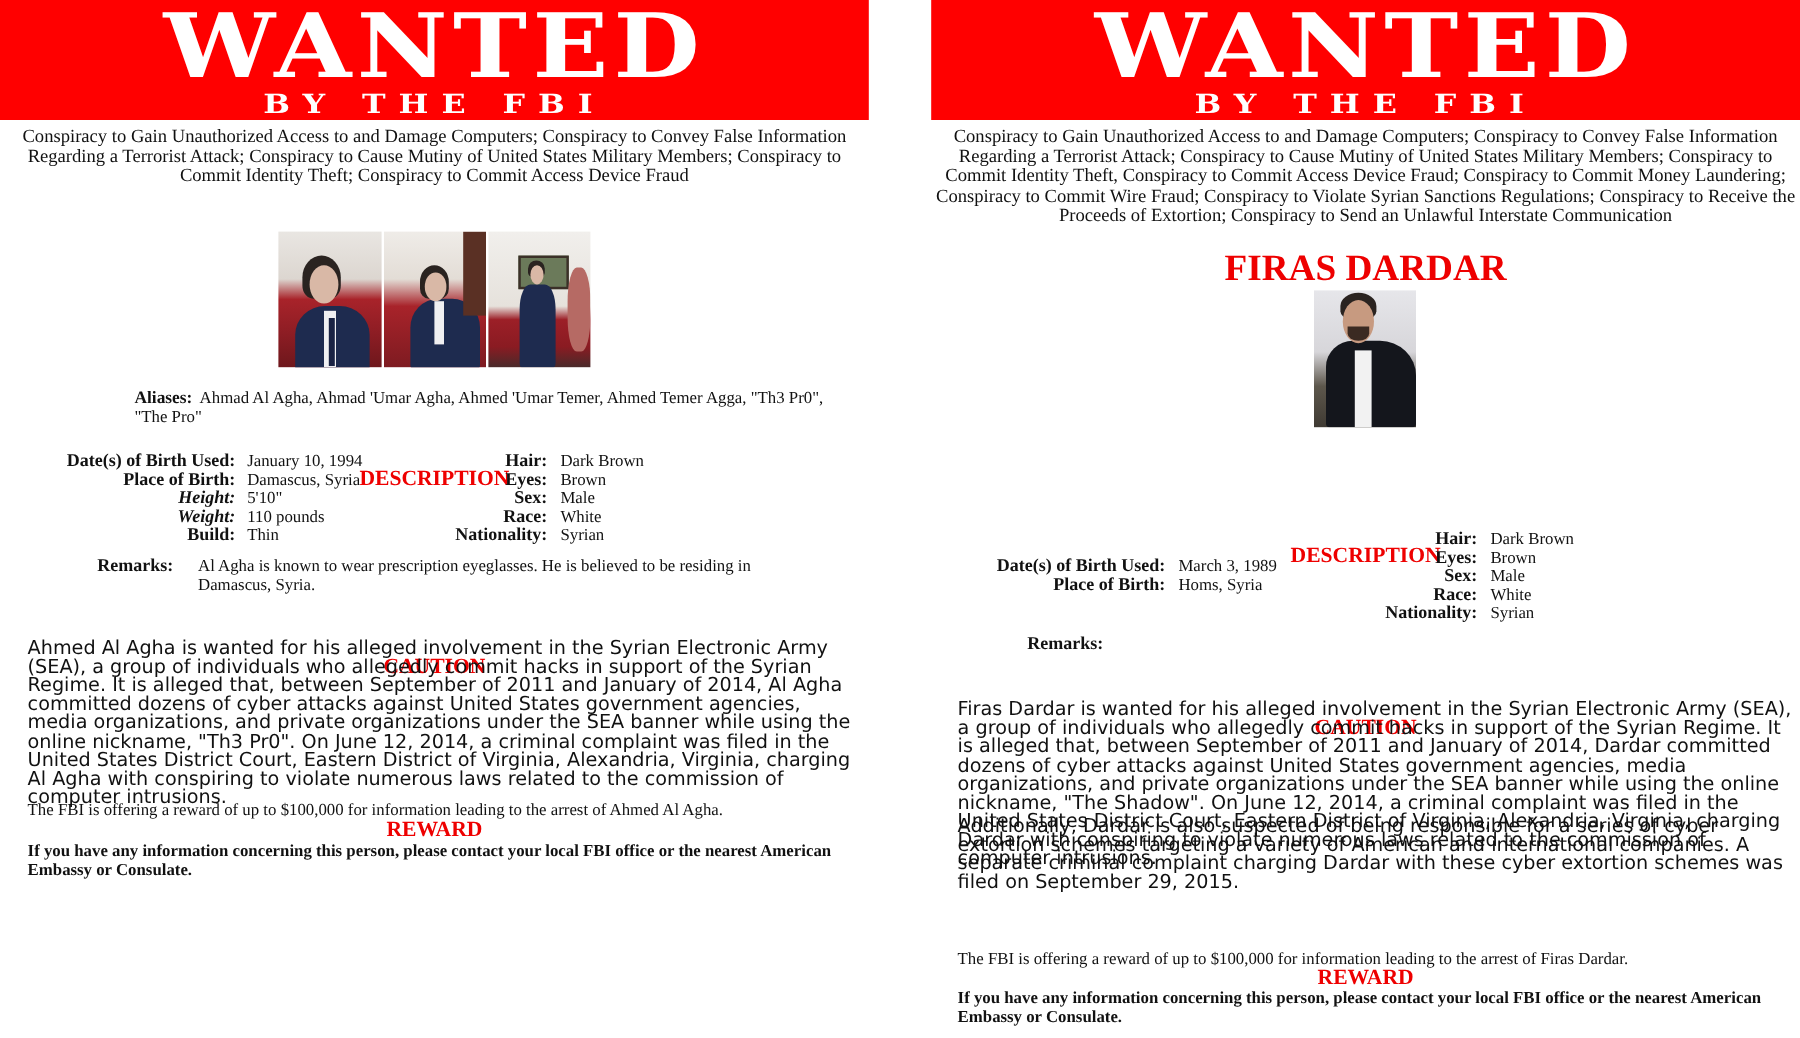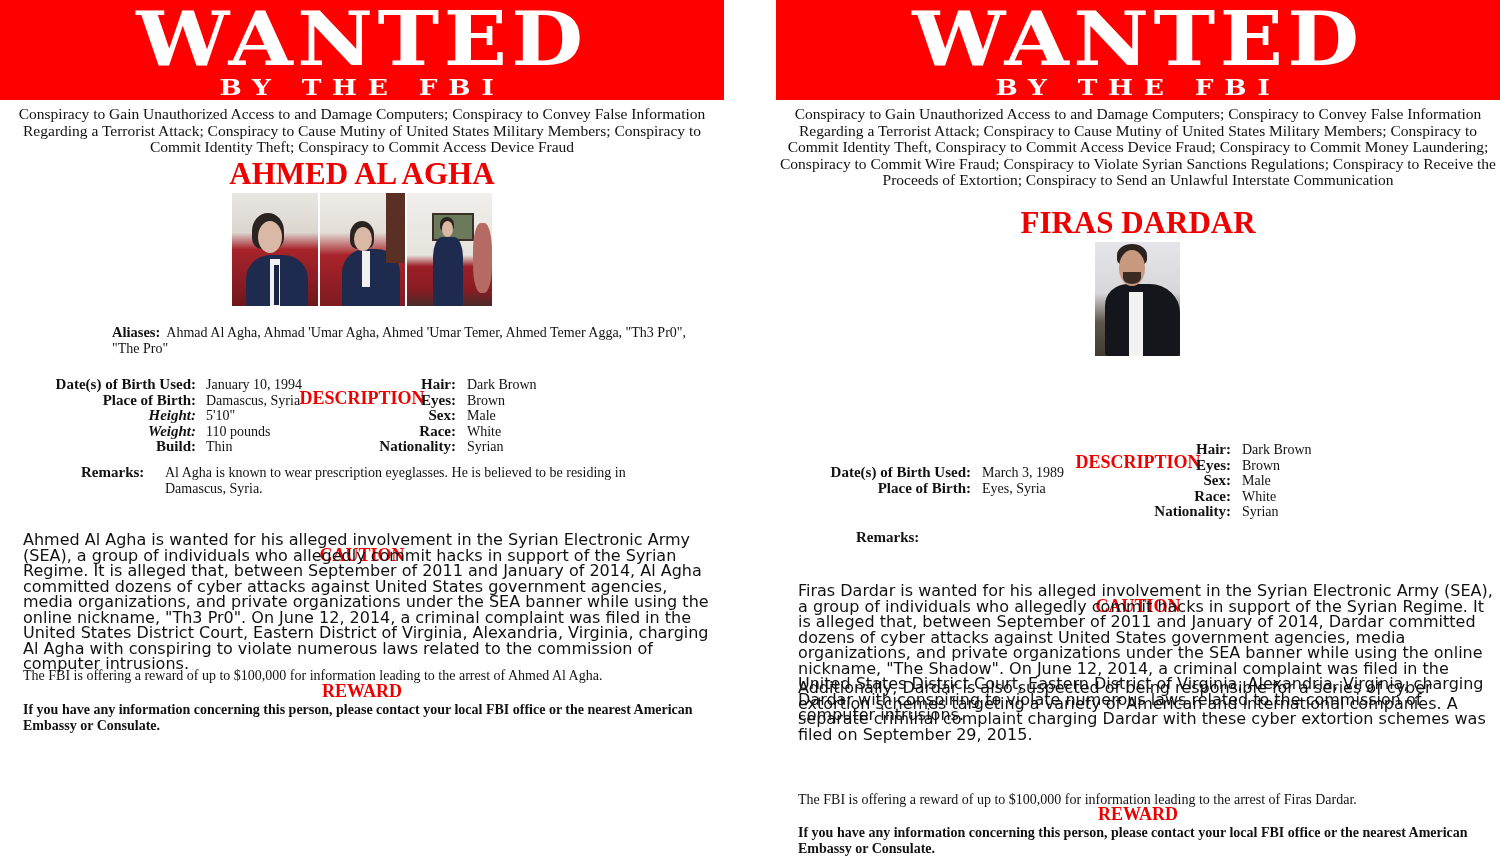--- a/index.html
+++ b/index.html
@@ -107,21 +107,20 @@
 <body>
 
 <div class="poster left">
   <div class="banner">
     <span class="banner-title">WANTED</span>
     <span class="banner-sub">BY THE FBI</span>
   </div>
 
   <div class="charges">Conspiracy to Gain Unauthorized Access to and Damage Computers; Conspiracy to Convey False Information Regarding a Terrorist Attack; Conspiracy to Cause Mutiny of United States Military Members; Conspiracy to Commit Identity Theft; Conspiracy to Commit Access Device Fraud</div>
 
-  <div class="name">AHMED AL AGHA</div>
 
   <div class="photo p1">
     <div class="figure" style="left:14px; top:62px; width:62px; height:60px;"></div>
     <div class="hair" style="left:20px; top:20px; width:32px; height:36px;"></div>
     <div class="head" style="left:26px; top:28px; width:24px; height:32px;"></div>
     <div style="position:absolute; left:38px; top:66px; width:10px; height:47px; background:#f0f0f2;"></div>
     <div style="position:absolute; left:42px; top:72px; width:5px; height:40px; background:#1a2344;"></div>
   </div>
   <div class="photo p2">
     <div class="figure" style="left:22px; top:56px; width:58px; height:60px;"></div>
@@ -213,21 +212,21 @@
 
   <div class="section-title" style="top:419px;">DESCRIPTION</div>
 
   <div>
     <div class="kcol" style="left:0; width:221px; top:465px;">
       <div style="font-weight:bold; font-size:15px; line-height:15.6px; font-family:'Liberation Serif',serif;">Date(s) of Birth Used:</div>
       <div style="font-weight:bold; font-size:15px; line-height:15.6px; font-family:'Liberation Serif',serif;">Place of Birth:</div>
     </div>
     <div class="vcol" style="left:232px; width:160px; top:465px; font-family:'Liberation Serif',serif; font-size:14px;">
       <div style="line-height:15.6px;">March 3, 1989</div>
-      <div style="line-height:15.6px;">Eyes, Syria</div>
+      <div style="line-height:15.6px;">Homs, Syria</div>
     </div>
   </div>
   <div>
     <div class="kcol" style="left:330px; width:151px; top:442px;">
       <div style="font-weight:bold; font-size:15px; line-height:15.6px; font-family:'Liberation Serif',serif;">Hair:</div>
       <div style="font-weight:bold; font-size:15px; line-height:15.6px; font-family:'Liberation Serif',serif;">Eyes:</div>
       <div style="font-weight:bold; font-size:15px; line-height:15.6px; font-family:'Liberation Serif',serif;">Sex:</div>
       <div style="font-weight:bold; font-size:15px; line-height:15.6px; font-family:'Liberation Serif',serif;">Race:</div>
       <div style="font-weight:bold; font-size:15px; line-height:15.6px; font-family:'Liberation Serif',serif;">Nationality:</div>
     </div>

